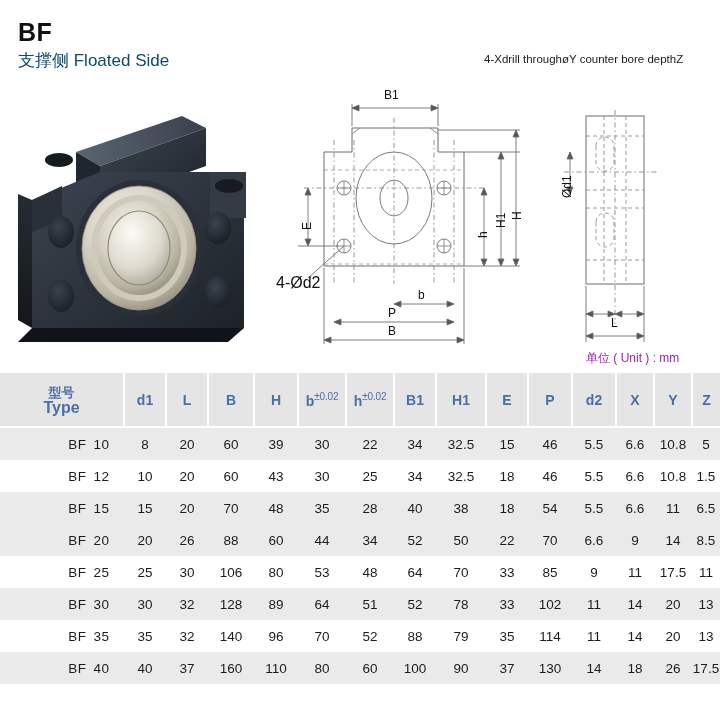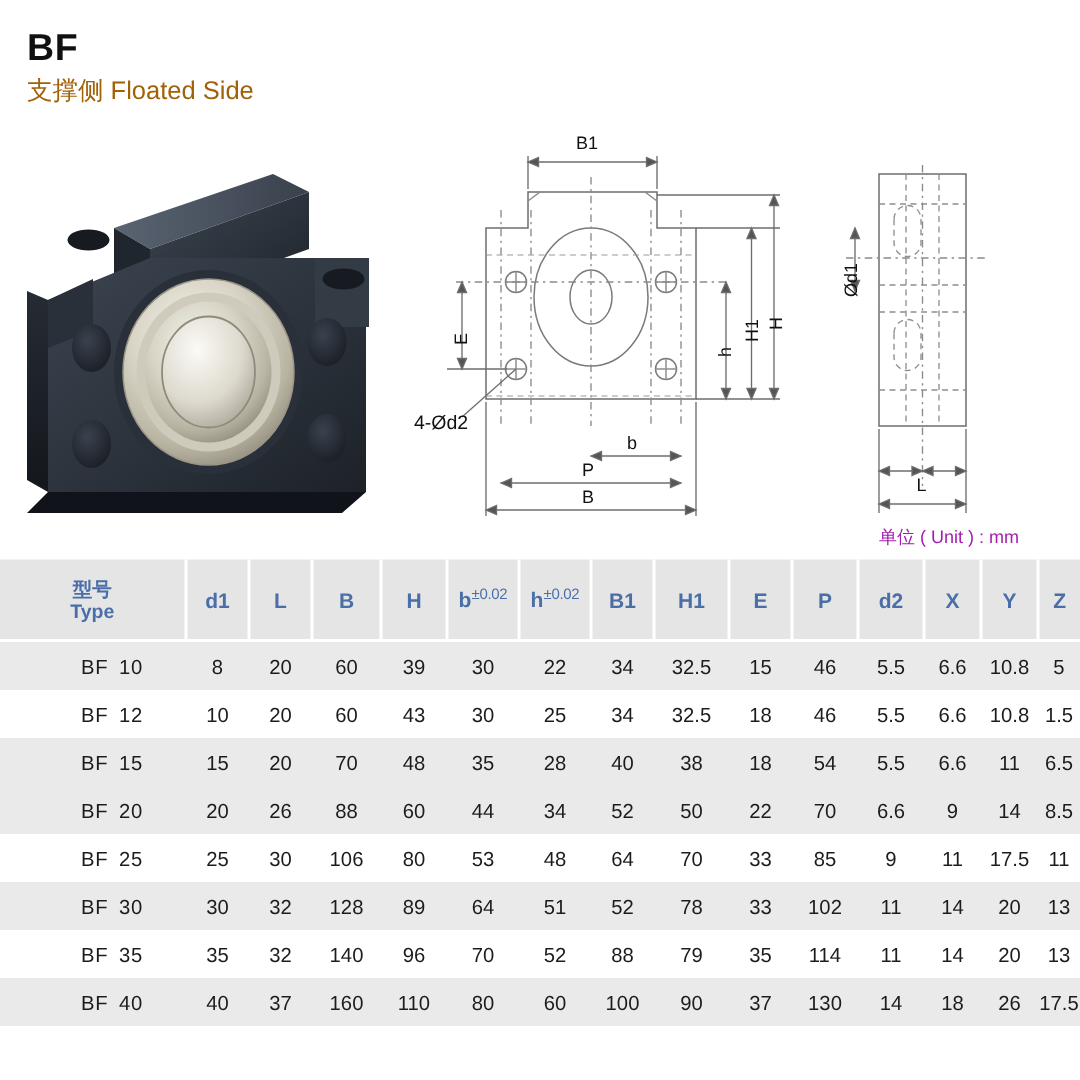--- a/index.html
+++ b/index.html
@@ -6,21 +6,21 @@
   body{
     width:720px;height:720px;
     background:#ffffff;
     font-family:"Liberation Sans","DejaVu Sans",sans-serif;
     overflow:hidden;
     position:relative;
   }
   
   #title-block{position:absolute;left:18px;top:20px;}
   #main-title{font-size:25px;font-weight:bold;color:#111;letter-spacing:0.5px;line-height:1;}
-  #sub-title{font-size:17px;color:#a16207;margin-top:7px;line-height:1;white-space:nowrap;}
+  #sub-title{font-size:17px;color:#0c4a6e;margin-top:7px;line-height:1;white-space:nowrap;}
 
   
   #product-photo{position:absolute;left:14px;top:100px;width:270px;height:255px;}
   #product-photo svg{display:block;}
 
   
   #drawing-notes{position:absolute;left:484px;top:52px;font-size:11.5px;color:#1a1a1a;line-height:15px;white-space:nowrap;}
 
   
   #front-drawing{position:absolute;left:298px;top:88px;width:230px;height:272px;}
@@ -32,29 +32,29 @@
   
   #spec-table{position:absolute;left:0px;top:373px;width:720px;border-collapse:collapse;table-layout:fixed;}
   #spec-table th{
     background:#e5e5e5;color:#4a6fa8;font-size:14px;font-weight:bold;
     height:53px;vertical-align:middle;text-align:center;
     border-right:2px solid #ffffff;border-bottom:2px solid #ffffff;
     padding:0;
   }
   #spec-table th:last-child{border-right:none;}
   #spec-table th .cn{display:block;font-size:13px;line-height:15px;}
-  #spec-table th .en{display:block;font-size:13px;line-height:15px;}
+  #spec-table th .en{display:block;font-size:16px;line-height:15px;}
   #spec-table th sup{font-size:10px;font-weight:normal;vertical-align:super;letter-spacing:-0.2px;}
   #spec-table td{
     font-size:13.5px;color:#1c1c1c;height:32px;text-align:center;vertical-align:middle;
     padding:0;border:none;
   }
   #spec-table tbody tr.odd td{background:#eaeaea;}
   #spec-table tbody tr.even td{background:#ffffff;}
-  #spec-table td.type-cell{text-align:left;padding-left:54px;letter-spacing:0.5px;}
+  #spec-table td.type-cell{text-align:center;padding-left:54px;letter-spacing:0.5px;}
   .model-pre{margin-right:7px;}
 </style>
 </head>
 <body>
 
 <div id="title-block">
   <div id="main-title">BF</div>
   <div id="sub-title">支撑侧 Floated Side</div>
 </div>
 
@@ -115,20 +115,21 @@
     <ellipse cx="47" cy="196" rx="13" ry="16" fill="url(#holeGrad)"></ellipse>
     <ellipse cx="204" cy="128" rx="13" ry="16" fill="url(#holeGrad)"></ellipse>
     <ellipse cx="204" cy="192" rx="13" ry="16" fill="url(#holeGrad)"></ellipse>
 
     <ellipse cx="45" cy="60" rx="14" ry="7" fill="#171b21"></ellipse>
     <ellipse cx="215" cy="86" rx="14" ry="7" fill="#171b21"></ellipse>
   </svg>
 </div>
 
 <div id="drawing-notes">
+  <div>4-Xdrill throughøY counter bore depthZ</div>
 </div>
 
 <div id="front-drawing">
   <svg width="230" height="272" viewBox="0 0 230 272">
     <g stroke="#6d6d6d" fill="none" stroke-width="1">
 
       <path d="M26,64 L26,178 L166,178 L166,64 L140,64 L140,40 L54,40 L54,64 Z"></path>
       <path d="M54,46 L62,40 M140,46 L132,40" stroke="#8a8a8a"></path>
 
       <ellipse cx="96" cy="110" rx="38" ry="46" stroke="#7a7a7a"></ellipse>
@@ -197,21 +198,21 @@
     </g>
   </svg>
   <div class="dwg-label" style="left:86px;top:0px;">B1</div>
   <div class="dwg-label rot" style="left:2px;top:142px;">E</div>
   <div class="dwg-label rot" style="left:178px;top:150px;">h</div>
   <div class="dwg-label rot" style="left:196px;top:140px;">H1</div>
   <div class="dwg-label rot" style="left:212px;top:132px;">H</div>
   <div class="dwg-label" style="left:120px;top:200px;">b</div>
   <div class="dwg-label" style="left:90px;top:218px;">P</div>
   <div class="dwg-label" style="left:90px;top:236px;">B</div>
-  <div class="dwg-label" style="left:-22px;top:186px;font-size:13px;white-space:nowrap;">4-Ød2</div>
+  <div class="dwg-label" style="left:-22px;top:186px;font-size:16px;white-space:nowrap;">4-Ød2</div>
 </div>
 
 <div id="side-drawing">
   <svg width="162" height="262" viewBox="0 0 162 262">
     <g stroke="#6d6d6d" fill="none" stroke-width="1">
       <rect x="28" y="18" width="58" height="168"></rect>
     </g>
     <g stroke="#8f8f8f" fill="none" stroke-width="0.9" stroke-dasharray="4,3">
       <line x1="28" y1="38" x2="86" y2="38"></line>
       <line x1="28" y1="92" x2="86" y2="92"></line>

